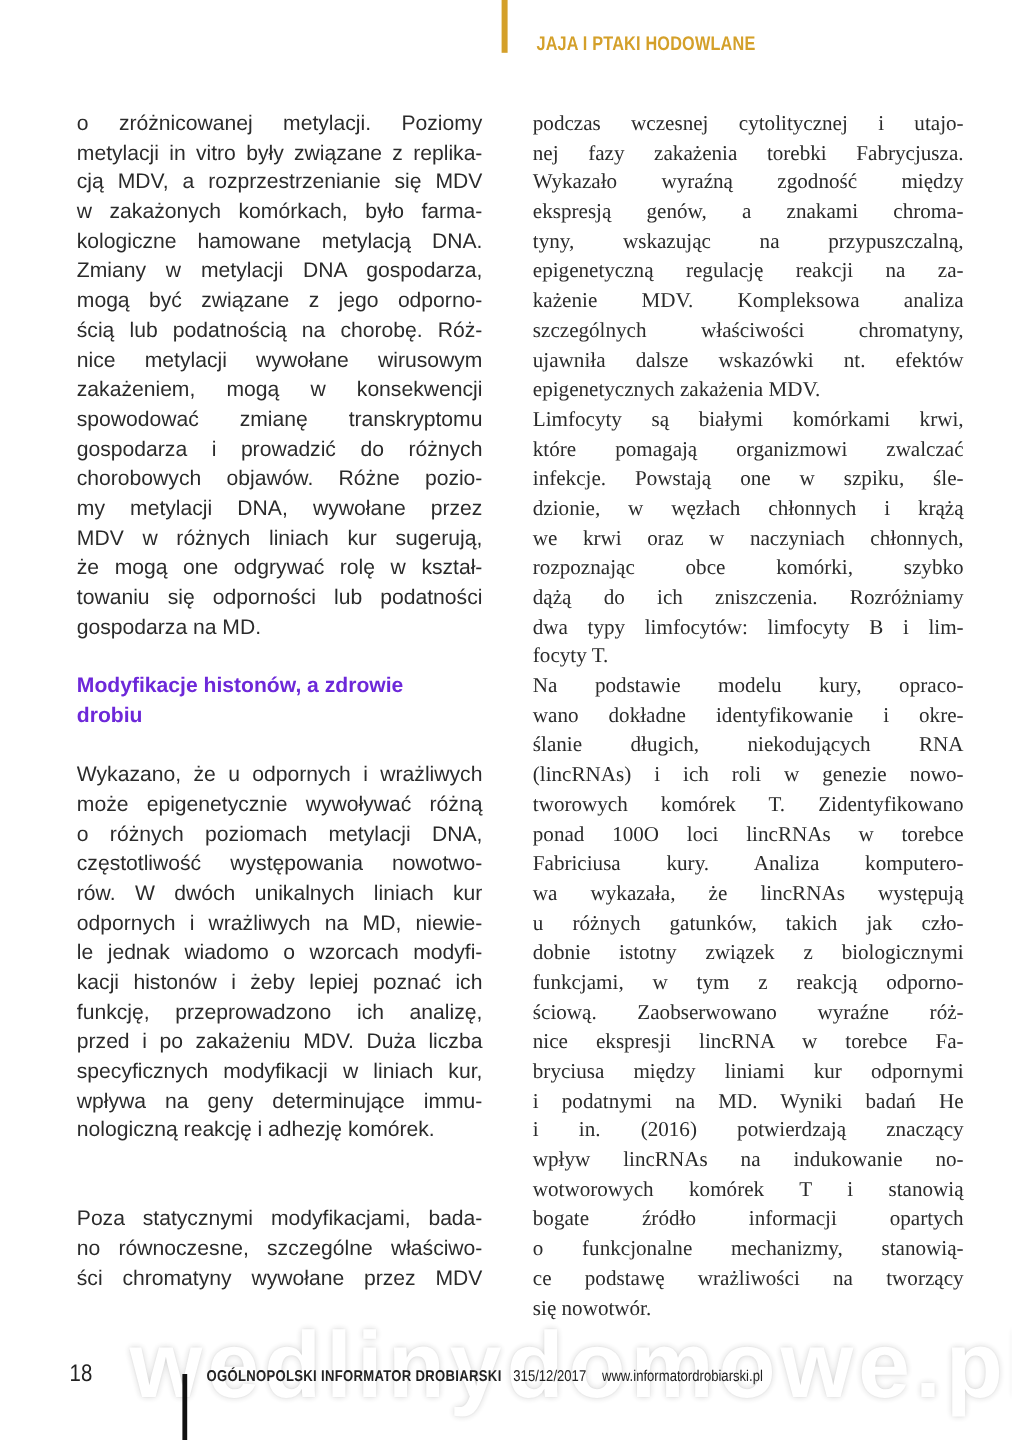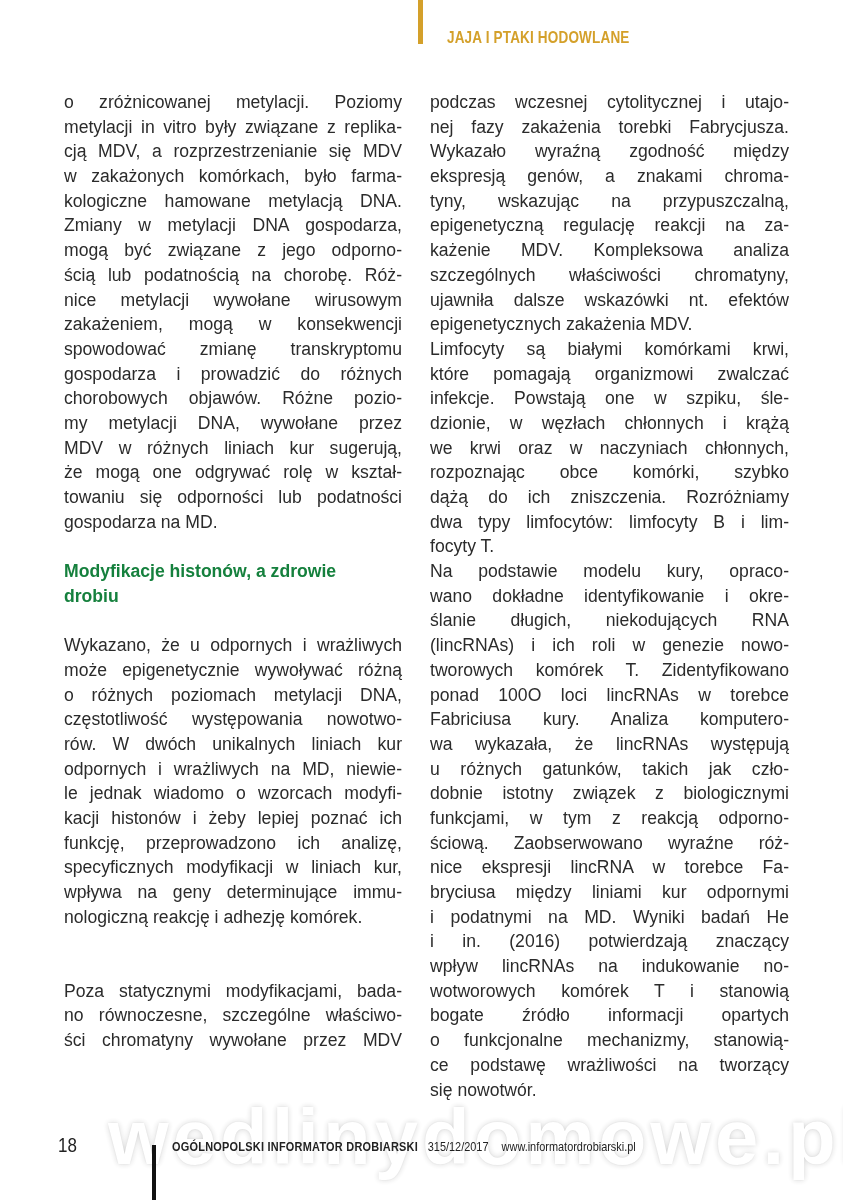--- a/index.html
+++ b/index.html
@@ -12,27 +12,27 @@
     }
     .section-label {
       position: absolute; left: 447px; top: 28px; font-family: "Liberation Sans", sans-serif;
       font-weight: bold; font-size: 16.5px; color: #d4a02a; letter-spacing: 0.2px;
       transform: scaleX(0.82); transform-origin: left center; white-space: nowrap;
     }
     .col {
       position: absolute; top: 66px; font-size: 17.6px; line-height: 24.7px; color: #2b2b2b; margin-top: 24px;
     }
     .col-left { left: 64px; width: 338px; }
-    .col-right { left: 430px; width: 359px; }
+    .col-right { left: 444px; width: 359px; font-family: Liberation Serif, serif; }
     .line {
       display: block; white-space: nowrap; text-align: justify; text-align-last: justify; height: 24.7px;
     }
     .line.last { text-align-last: left; }
     .heading {
-      font-weight: bold; color: #15803d; font-size: 17.6px; line-height: 24.7px;
+      font-weight: bold; color: #6d28d9; font-size: 17.6px; line-height: 24.7px;
     }
     .gap { height: 24.7px; }
     .footer-page {
       position: absolute; left: 58px; top: 1134px; font-size: 20px; color: #222;
       transform: scaleX(0.85); transform-origin: left center;
     }
     .footer-bar {
       position: absolute; left: 152px; top: 1145px; width: 4px; height: 55px; background: #111;
     }
     .footer-text {
@@ -85,20 +85,21 @@
   <div id="l-p2">
       <span class="line">Wykazano, że u odpornych i wrażliwych</span>
       <span class="line">może epigenetycznie wywoływać różną</span>
       <span class="line">o różnych poziomach metylacji DNA,</span>
       <span class="line">częstotliwość występowania nowotwo-</span>
       <span class="line">rów. W dwóch unikalnych liniach kur</span>
       <span class="line">odpornych i wrażliwych na MD, niewie-</span>
       <span class="line">le jednak wiadomo o wzorcach modyfi-</span>
       <span class="line">kacji histonów i żeby lepiej poznać ich</span>
       <span class="line">funkcję, przeprowadzono ich analizę,</span>
+      <span class="line">przed i po zakażeniu MDV. Duża liczba</span>
       <span class="line">specyficznych modyfikacji w liniach kur,</span>
       <span class="line">wpływa na geny determinujące immu-</span>
       <span class="line last">nologiczną reakcję i adhezję komórek.</span>
     </div>
   <div class="gap"></div>
   <div class="gap"></div>
   <div id="l-p3">
       <span class="line">Poza statycznymi modyfikacjami, bada-</span>
       <span class="line">no równoczesne, szczególne właściwo-</span>
       <span class="line">ści chromatyny wywołane przez MDV</span>

